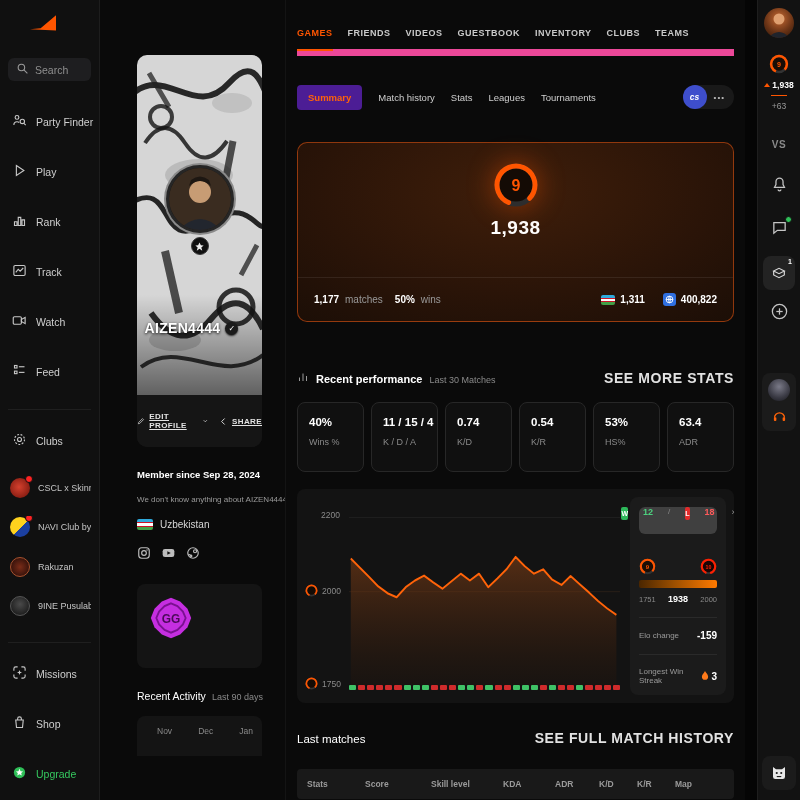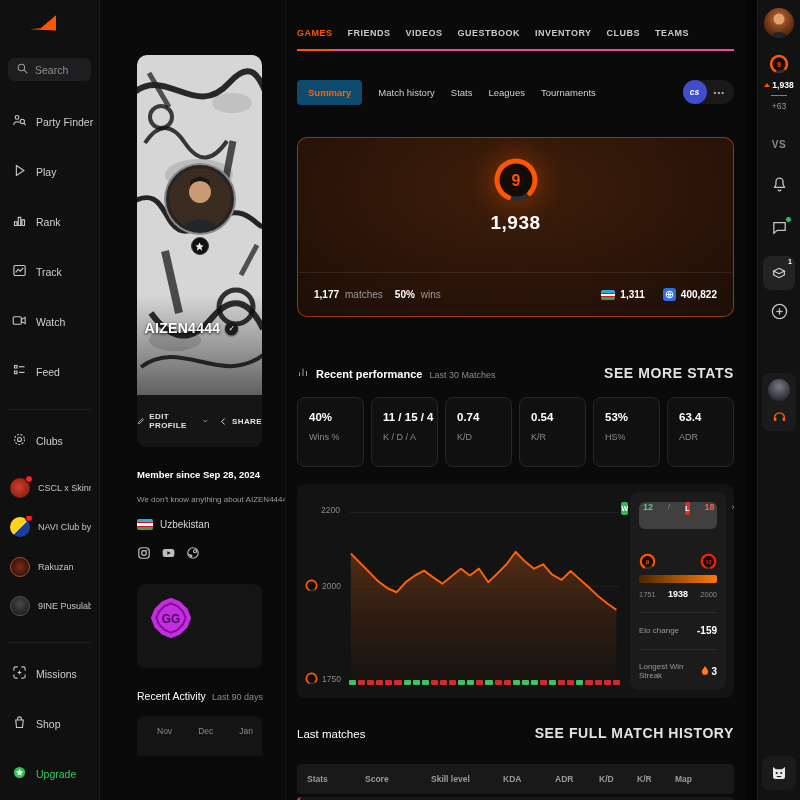--- a/index.html
+++ b/index.html
@@ -25,43 +25,43 @@
   .profile-col { width:185px; padding-top:55px; background:#0a0a0a; }
   .pcard { width:125px; margin-left:37px; border-radius:10px; overflow:hidden; background:#161616; }
   .pcard-art { position:relative; height:340px; }
   .pcard-art > svg.graffiti { position:absolute; inset:0; }
   .avatar-wrap { position:absolute; left:50%; top:110px; transform:translateX(-50%); width:68px; height:68px; border-radius:50%; background:#141414; border:3px solid #262626; box-shadow:0 0 0 2px #8a8a8a; overflow:hidden; }
   .team-badge { position:absolute; left:50%; top:182px; transform:translateX(-50%); width:18px; height:18px; border-radius:50%; background:#101010; border:1px solid #3a3a3a; display:flex; align-items:center; justify-content:center; color:#eee; font-size:9px; }
   .pname-row { position:absolute; left:0; right:16px; top:265px; display:flex; align-items:center; justify-content:center; gap:5px; }
   .pname { color:#fff; font-weight:bold; font-size:14px; letter-spacing:.3px; text-shadow:0 1px 3px rgba(0,0,0,.9); }
   .verify { width:13px; height:13px; border-radius:50%; background:#1b1b1b; color:#fff; font-size:8px; display:flex; align-items:center; justify-content:center; box-shadow:0 1px 2px rgba(0,0,0,.8); }
   .pcard-actions { height:52px; display:flex; align-items:center; justify-content:center; gap:10px; background:#151515; }
-  .pbtn { display:flex; align-items:center; gap:4px; color:#e3e3e3; font-size:8px; font-weight:bold; letter-spacing:.4px; cursor:pointer; }
+  .pbtn { display:flex; align-items:center; gap:4px; color:#e3e3e3; font-size:8px; font-weight:bold; letter-spacing:.4px; cursor:pointer;text-decoration:underline; }
   .pmeta { margin:22px 0 0 37px; width:138px; }
   .member-since { color:#fff; font-weight:bold; font-size:9.5px; }
   .bio { color:#9a9a9a; font-size:8px; margin-top:15px; white-space:nowrap; }
   .country-row { display:flex; align-items:center; gap:7px; margin-top:15px; color:#d6d6d6; font-size:10px; }
   .flag-uz { width:16px; height:11px; border-radius:2px;
     background:linear-gradient(180deg,#2faadc 0 31%,#ce1126 31% 37%,#fff 37% 63%,#ce1126 63% 69%,#43a047 69% 100%); }
   .socials { display:flex; gap:10px; margin-top:16px; }
   .gg-card { width:125px; margin:20px 0 0 37px; height:84px; background:#141414; border-radius:8px; padding:12px; }
   .activity-title { margin:22px 0 0 37px; display:flex; align-items:baseline; gap:6px; }
   .activity-title .t { color:#fff; font-weight:normal; font-size:10.5px; }
   .activity-title .s { color:#8a8a8a; font-size:9px; }
   .activity-card { width:125px; margin:14px 0 0 37px; height:40px; background:#141414; border-radius:8px 8px 0 0; padding:10px 6px 0 20px; display:flex; gap:26px; }
   .activity-card span { color:#8a8a8a; font-size:8.5px; }
 
   
   .main { width:460px; padding:0 11px; background:#0a0a0a; border-left:1px solid #141414; }
-  .tabs { display:flex; gap:15px; margin-top:28px; border-bottom:2px solid #ec4899; padding-bottom:9px; position:relative; }
+  .tabs { display:flex; gap:15px; margin-top:28px; border-bottom:7px solid #ec4899; padding-bottom:9px; position:relative; }
   .tab { color:#c9c9c9; font-size:9px; font-weight:bold; letter-spacing:.5px; cursor:pointer; padding-bottom:2px; }
   .tab.active { color:#ff5500; border-bottom:2px solid #ff5500; margin-bottom:-11px; padding-bottom:9px; }
   .subtabs { display:flex; align-items:center; gap:16px; margin-top:26px; height:30px; }
   .subtab { color:#cfcfcf; font-size:9.5px; cursor:pointer; }
-  .subtab.active { color:#ff6309; background:#0c4a6e; border-radius:4px; padding:7px 11px; font-weight:bold; }
+  .subtab.active { color:#ff6309; background:#4c1d95; border-radius:4px; padding:7px 11px; font-weight:bold; }
   .subtabs .spacer { flex:1; }
   .game-pill { display:flex; align-items:center; background:#191919; border-radius:13px; height:24px; padding-right:9px; cursor:pointer; }
   .cs-badge { width:24px; height:24px; border-radius:50%; background:#3e4ecc; color:#fff; font-size:8.5px; font-weight:bold; font-style:italic; display:flex; align-items:center; justify-content:center; }
   .more-dots { color:#bbb; font-size:8px; letter-spacing:1px; margin-left:7px; }
 
   .elo-card { margin-top:30px; height:180px; border-radius:10px; border:1px solid rgba(255,95,20,.5); position:relative;
     background:radial-gradient(120% 150% at 50% 28%, #3f1e0a 0%, #2a1408 38%, #190d06 68%, #120a06 100%); }
   .elo-center { position:absolute; top:18px; left:0; right:0; display:flex; flex-direction:column; align-items:center; }
   .elo-gauge { filter:drop-shadow(0 0 14px rgba(255,85,0,.45)); }
   .elo-num { color:#fff; font-weight:bold; font-size:19px; letter-spacing:.5px; margin-top:8px; }

